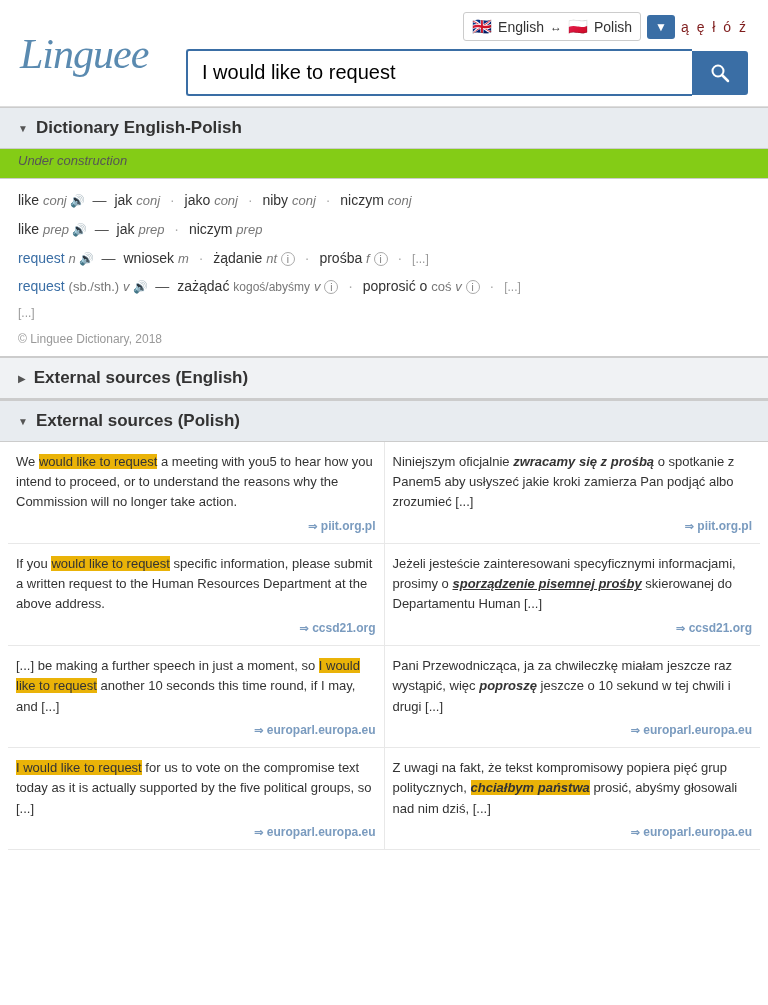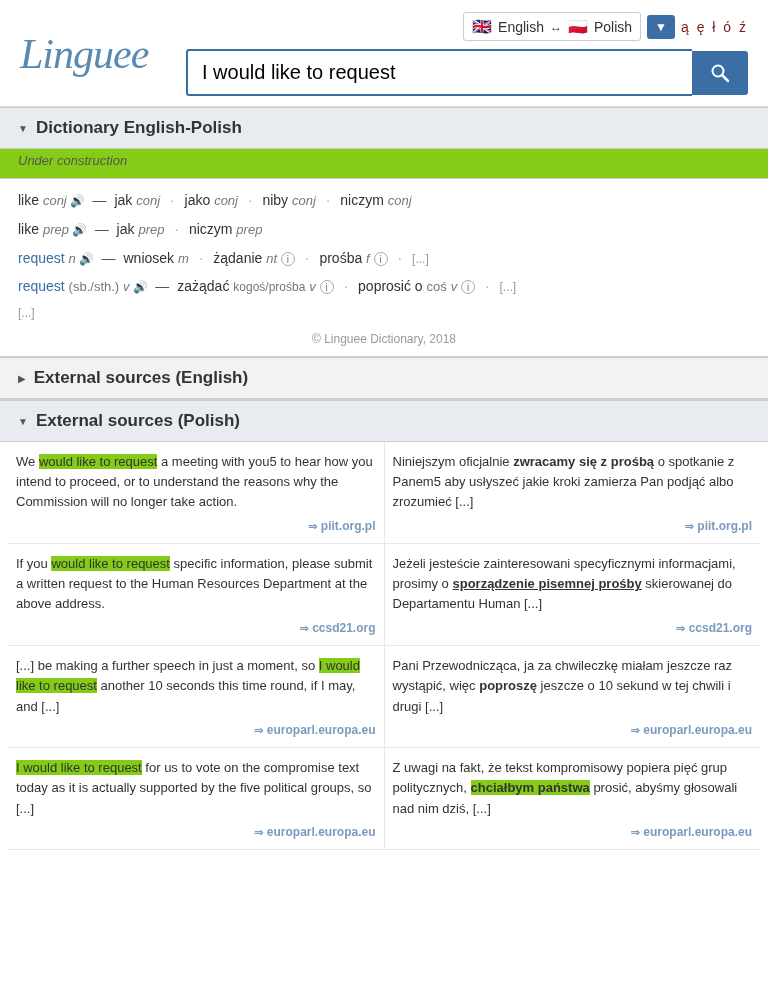--- a/index.html
+++ b/index.html
@@ -182,47 +182,48 @@
       line-height: 13px;
       font-size: 10px;
       color: #777;
       cursor: pointer;
     }
     .dict-more {
       color: #999;
       font-size: 12px;
     }
     .copyright {
-      text-align: center;
+      text-align: left;
       color: #999;
       font-size: 12px;
       padding: 4px 18px 10px 18px;
     }
 
     
     .ext-section {
       border-top: 1px solid #ccc;
     }
     .highlight {
-      background: #84cc16;
+      background: #eab308;
       font-weight: normal;
     }
     .source-link {
       display: block;
       text-align: right;
       color: #7a9bbf;
       font-size: 12px;
       margin-top: 4px;
       font-weight: bold;
     }
     .source-arrow {
       font-size: 11px;
     }
     .bold-text {
       font-weight: bold;
+      font-style: italic;
     }
     .underline-text {
       text-decoration: underline;
     }
 
     .results-container {
       padding: 0 8px 10px 8px;
     }
     .result-row {
       display: flex;
@@ -327,21 +328,21 @@
       <span class="dict-more">[...]</span>
     </div>
 
     <div class="dict-entry">
       <span class="dict-word" style="color:#3a6ea5;">request</span>
       <span style="font-size:13px;color:#777;">  (sb./sth.)</span>
       <span class="dict-pos"> v</span>
       <span class="sound-icon">🔊</span>
       <span class="dict-arrow"> — </span>
       <span class="dict-trans">zażądać</span>
-      <span style="font-size:12px;color:#777;"> kogoś/prośba</span>
+      <span style="font-size:12px;color:#777;"> kogoś/abyśmy</span>
       <span class="dict-trans-pos"> v</span>
       <span class="info-icon">i</span>
       <span class="dict-sep"> · </span>
       <span class="dict-trans">poprosić o</span>
       <span style="font-size:13px;color:#777;"> coś</span>
       <span class="dict-trans-pos"> v</span>
       <span class="info-icon">i</span>
       <span class="dict-sep"> · </span>
       <span class="dict-more">[...]</span>
     </div>

